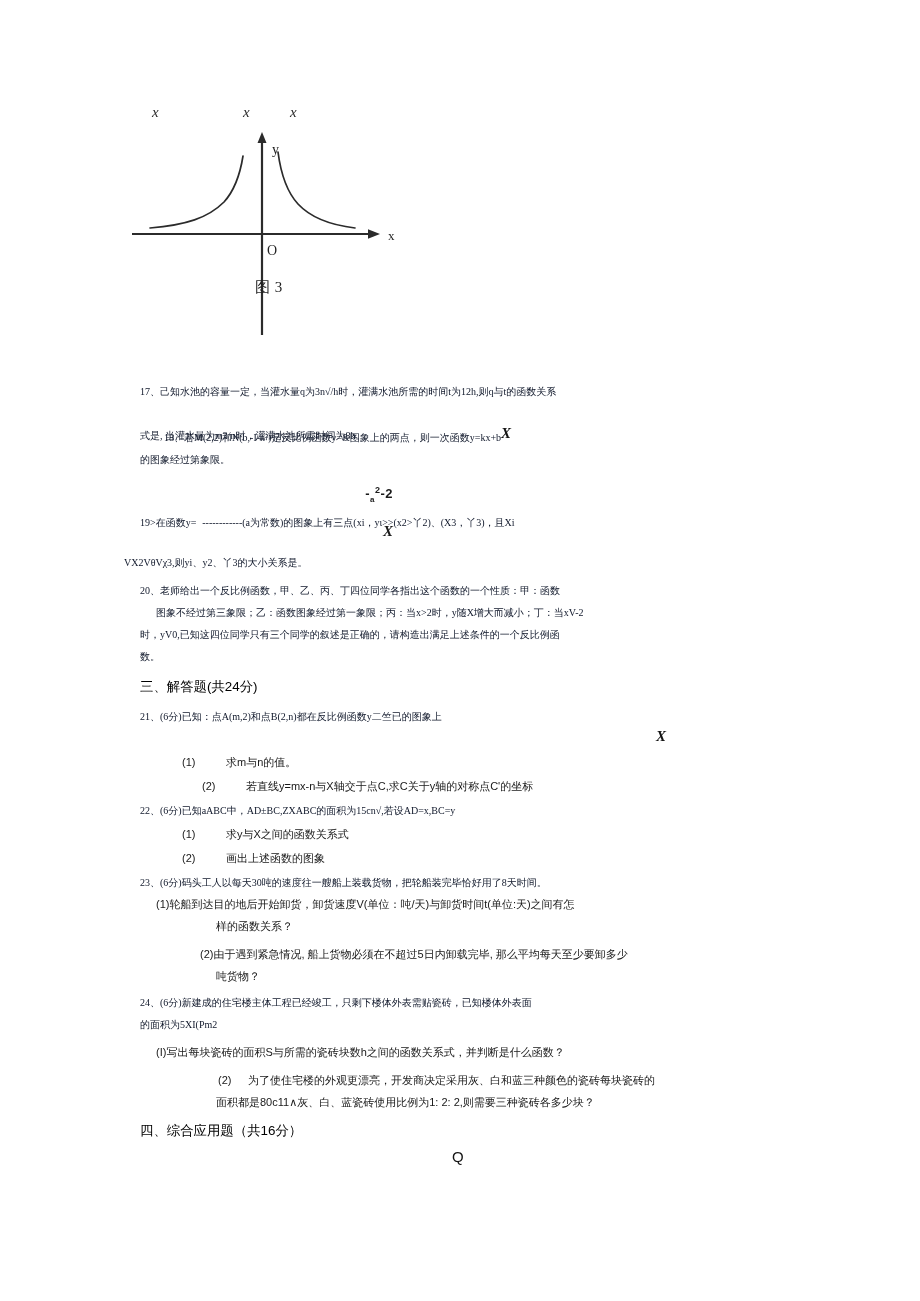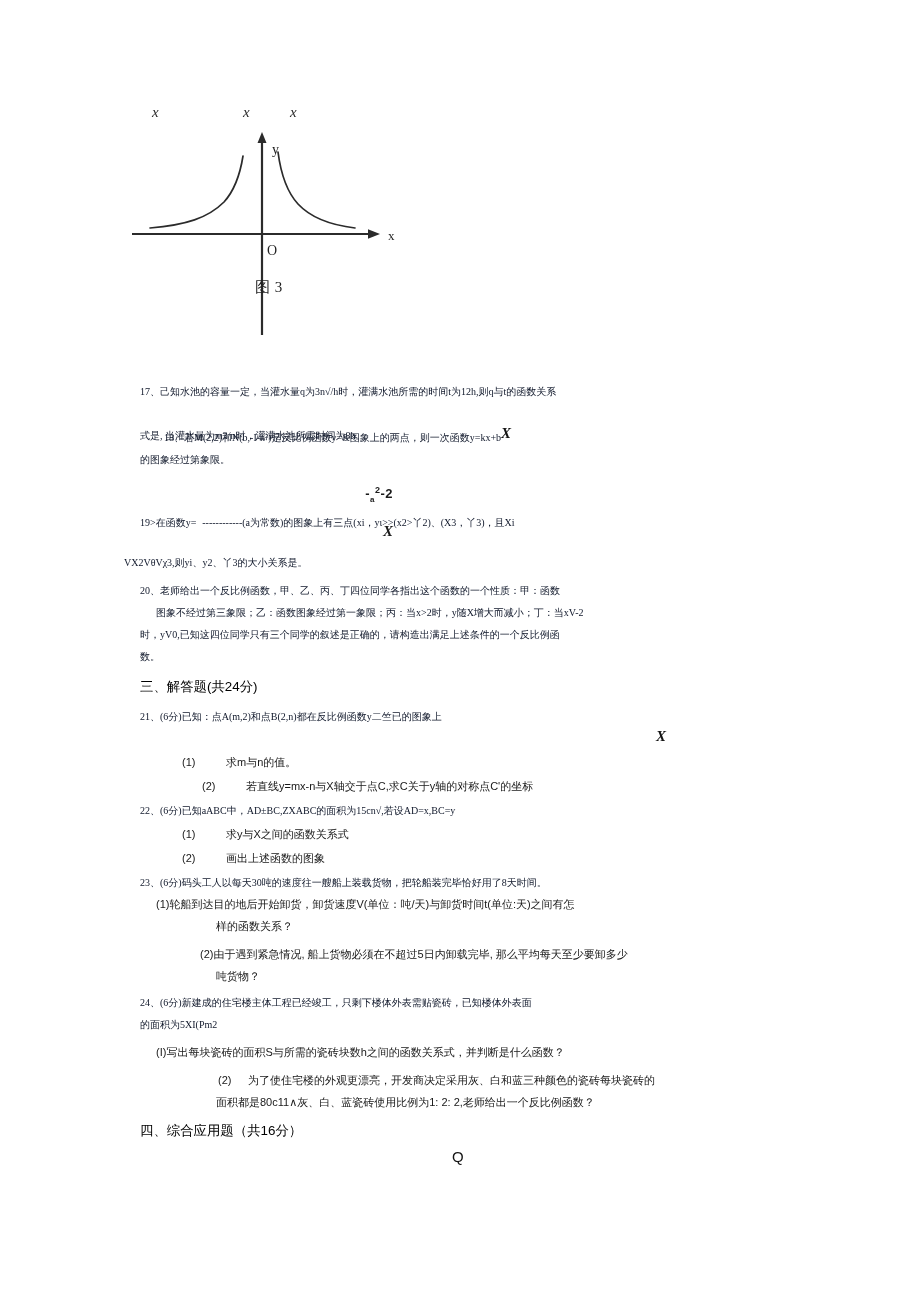--- a/index.html
+++ b/index.html
@@ -209,20 +209,20 @@
     <div class="q" style="left:140px; top:872px; width:690px;">23、(6分)码头工人以每天30吨的速度往一艘船上装载货物，把轮船装完毕恰好用了8天时间。</div>
     <div class="sub" style="left:156px; top:894px; width:668px;">(1)轮船到达目的地后开始卸货，卸货速度V(单位：吨/天)与卸货时间t(单位:天)之间有怎</div>
     <div class="sub" style="left:216px; top:916px; width:600px;">样的函数关系？</div>
     <div class="sub" style="left:156px; top:944px; width:668px;margin-left:44px;">(2)由于遇到紧急情况, 船上货物必须在不超过5日内卸载完毕, 那么平均每天至少要卸多少</div>
     <div class="sub" style="left:216px; top:966px; width:600px;">吨货物？</div>
 
     <div class="q" style="left:140px; top:992px; width:676px;">24、(6分)新建成的住宅楼主体工程已经竣工，只剩下楼体外表需贴瓷砖，已知楼体外表面</div>
     <div class="q" style="left:140px; top:1014px; width:676px;">的面积为5XI(Pm2</div>
     <div class="sub" style="left:156px; top:1042px; width:672px;">(I)写出每块瓷砖的面积S与所需的瓷砖块数h之间的函数关系式，并判断是什么函数？</div>
     <div class="sub" style="left:182px; top:1070px; width:646px;margin-left:36px;"><span class="marker" style="width:30px;">(2)</span><span>为了使住宅楼的外观更漂亮，开发商决定采用灰、白和蓝三种颜色的瓷砖每块瓷砖的</span></div>
-    <div class="sub" style="left:216px; top:1092px; width:612px;">面积都是80c11∧灰、白、蓝瓷砖使用比例为1: 2: 2,老师给出一个反比例函数？</div>
+    <div class="sub" style="left:216px; top:1092px; width:612px;">面积都是80c11∧灰、白、蓝瓷砖使用比例为1: 2: 2,则需要三种瓷砖各多少块？</div>
 
     <div class="section-head" style="left:140px; top:1122px;">四、综合应用题（共16分）</div>
 
     <div class="stray-q" style="left:452px; top:1148px;">Q</div>
 
   </div>
 </div>
 
 </body></html>

